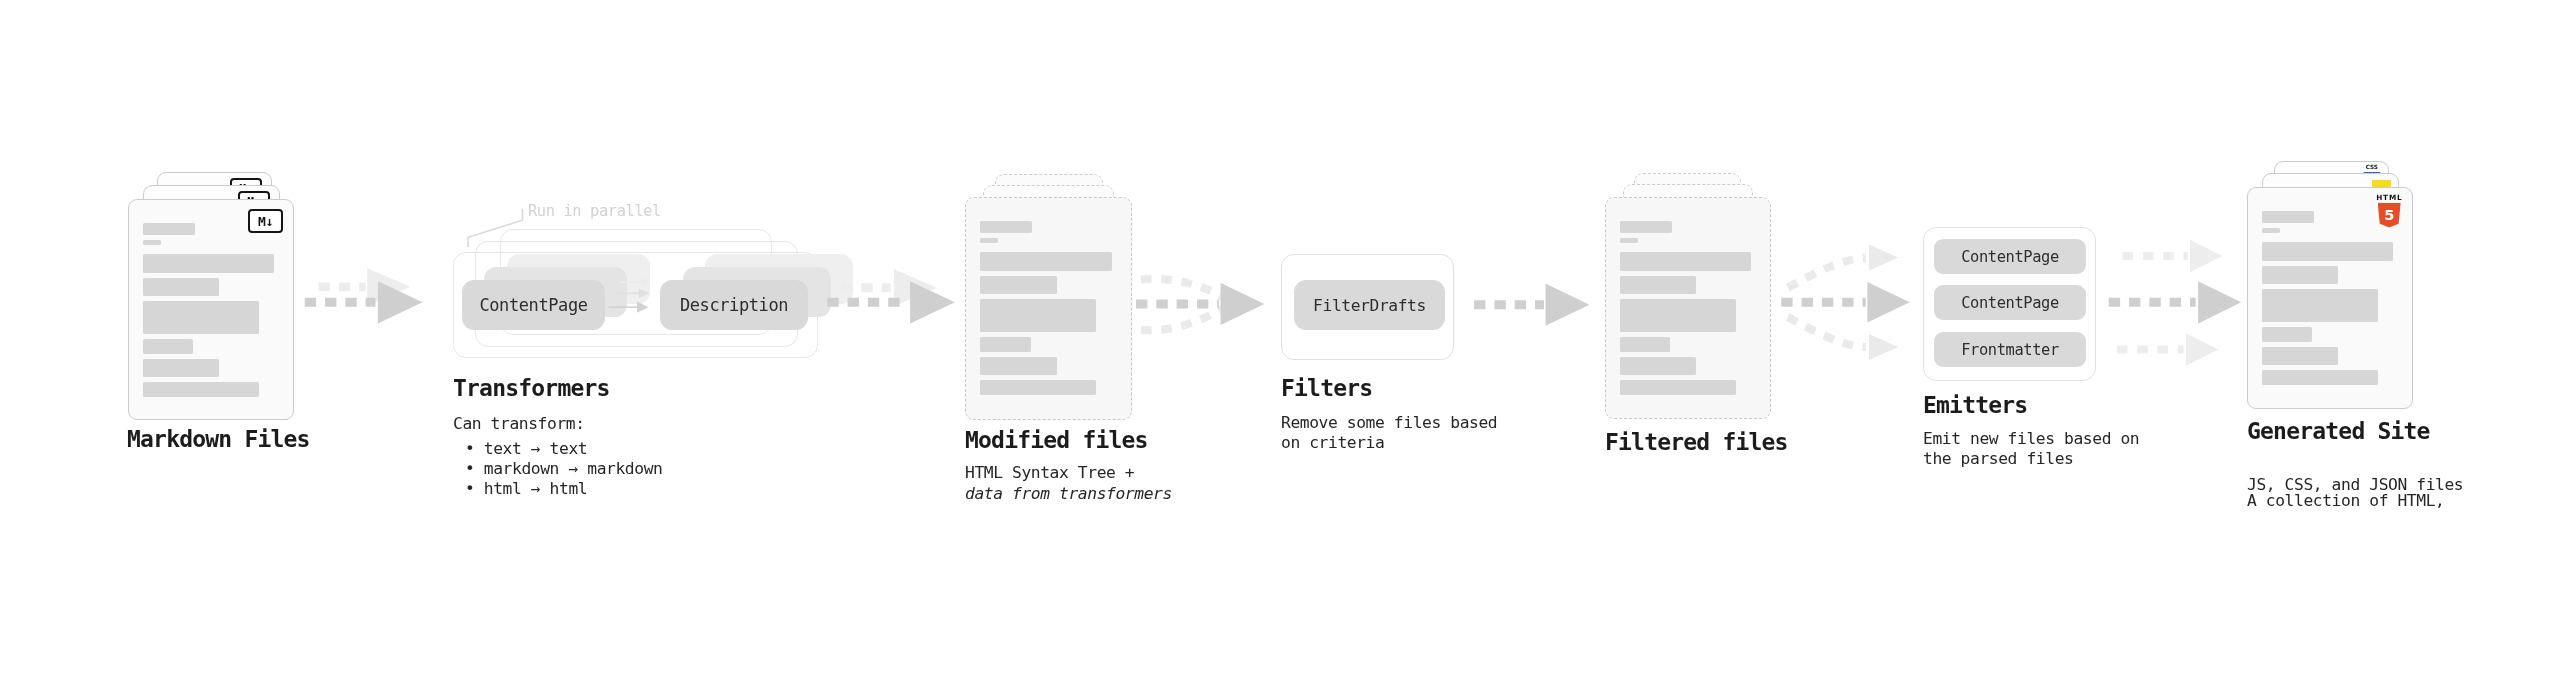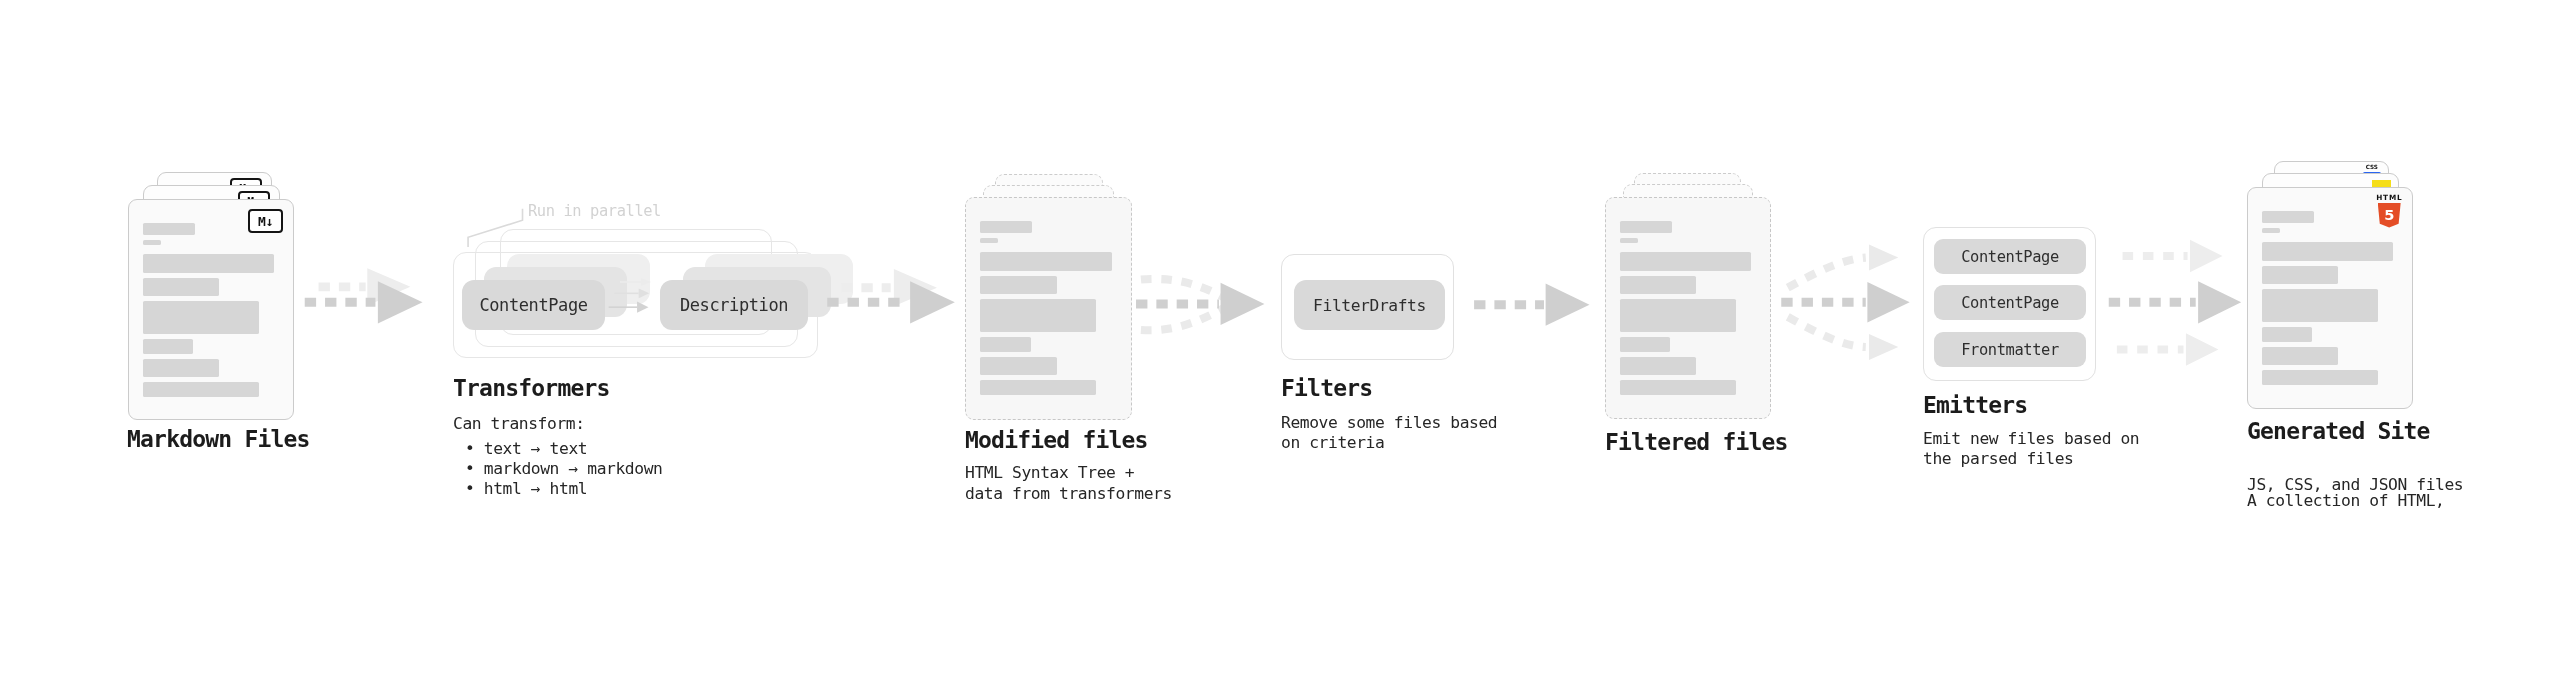--- a/index.html
+++ b/index.html
@@ -122,21 +122,21 @@
         <div class="bar" style="width: 96%; height: 18.7px;"></div>
         <div class="bar" style="width: 56%; height: 18.7px;"></div>
         <div class="bar" style="width: 85%; height: 32.5px;"></div>
         <div class="bar" style="width: 37%; height: 15.4px;"></div>
         <div class="bar" style="width: 56%; height: 18px;"></div>
         <div class="bar" style="width: 85%; height: 15.4px;"></div>
       </div>
   </div>
   <div class="stage-title" style="left:965px; top:427px;">Modified files</div>
   <div class="stage-sub" style="left:965px; top:463px;">HTML Syntax Tree +</div>
-  <div class="stage-sub" style="left:965px; top:484px;">data from transformers</div>
+  <div class="stage-sub" style="left:965px; top:484px;font-style:italic;">data from transformers</div>
 </div>
 
 <div class="abs">
   <div class="obox solid" style="left:1281px; top:254px; width:173px; height:106px;"></div>
   <div class="pill" style="left:1294px; top:280px; width:151px; height:50px; font-size:16.3px;">FilterDrafts</div>
   <div class="stage-title" style="left:1281px; top:375px;">Filters</div>
   <div class="stage-sub" style="left:1281px; top:413px;">Remove some files based</div>
   <div class="stage-sub" style="left:1281px; top:433px;">on criteria</div>
 </div>
 

